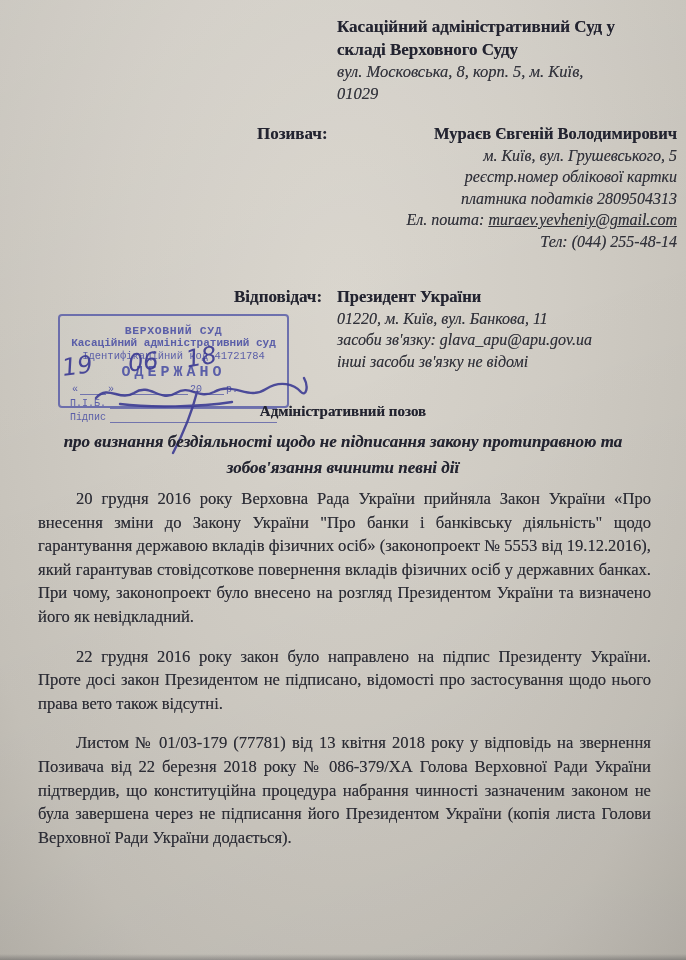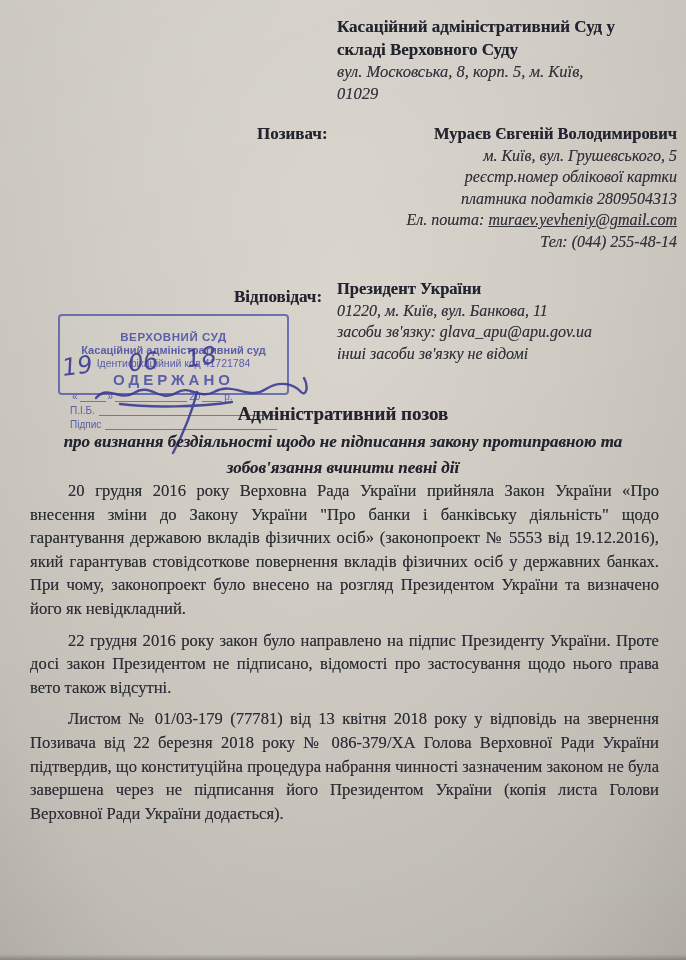--- a/index.html
+++ b/index.html
@@ -37,27 +37,27 @@
 
   
   .party-label { position: absolute; font-weight: bold; font-size: 17px; color: #232430; }
   .party-values { position: absolute; left: 337px; width: 340px; }
   .party-name { font-weight: bold; font-size: 16.5px; line-height: 21.5px; color: #232430; }
   .party-line { font-style: italic; font-size: 16px; line-height: 21.5px; color: #31323a; }
   .email-underline { text-decoration: underline; }
 
   
   .stamp {
-    position: absolute; left: 58px; top: 314px; width: 231px; height: 81px;
+    position: absolute; left: 58px; top: 314px; width: 231px; height: 94px;
     border: 2px solid rgba(90,94,168,0.85);
     border-radius: 4px;
     color: #5a5ea8;
-    font-family: Liberation Sans, sans-serif;
+    font-family: Liberation Mono, monospace;
     text-align: center;
-    padding-top: 15px;
+    padding-top: 8px;
     background: rgba(255,255,255,0.04);
   }
   .stamp .s1 { font-size: 11.5px; font-weight: bold; letter-spacing: 0.6px; line-height: 13px; }
   .stamp .s2 { font-size: 11px; font-weight: bold; line-height: 13px; }
   .stamp .s3 { font-size: 10.5px; line-height: 12px; }
   .stamp .s4 { font-size: 15px; font-weight: bold; letter-spacing: 4px; line-height: 16px; margin-top: 3px; }
   .srow { display: flex; align-items: flex-end; font-size: 10px; padding: 0 10px; margin-top: 3px; line-height: 11px; }
   .blank { display: inline-block; border-bottom: 1px solid rgba(90,94,168,0.8); height: 10px; }
   .b-day { width: 26px; }
   .b-month { width: 72px; }
@@ -75,35 +75,35 @@
     pointer-events: none;
   }
   .ink-day   { left: 62px;  top: 352px; font-size: 24px; transform: rotate(-8deg); }
   .ink-month { left: 128px; top: 348px; font-size: 24px; transform: rotate(-6deg); }
   .ink-year  { left: 186px; top: 343px; font-size: 24px; transform: rotate(-10deg); }
   .sig-svg { position: absolute; left: 0; top: 0; pointer-events: none; }
 
   
   .doc-title {
     position: absolute; left: 0; top: 403px; width: 686px;
-    text-align: center; font-weight: bold; font-size: 19px; color: #232430;
+    text-align: center; font-weight: bold; font-size: 15px; color: #232430;
   }
   .doc-subtitle {
     position: absolute; left: 20px; top: 429px; width: 646px;
     text-align: center; font-weight: bold; font-style: italic;
     font-size: 17px; line-height: 26px; color: #232430;
   }
 
   
   .doc-body {
     position: absolute; left: 22px; top: 471px; width: 645px;
     text-align: justify;
     font-size: 16.6px; line-height: 23.6px; color: #2c2d35;
   }
-  .doc-body p { margin: 8px; text-indent: 38px; }
+  .doc-body p { margin: 16px; text-indent: 38px; }
 </style>
 </head>
 <body>
 
 <div class="page">
 
   <div class="court-header txt">
     <div class="court-name">Касаційний адміністративний Суд у</div>
     <div class="court-name">складі Верховного Суду</div>
     <div class="court-addr">вул. Московська, 8, корп. 5, м. Київ,</div>
@@ -114,21 +114,21 @@
   <div class="party-values txt" style="top:123px;text-align:right;">
     <div class="party-name">Мураєв Євгеній Володимирович</div>
     <div class="party-line">м. Київ, вул. Грушевського, 5</div>
     <div class="party-line">реєстр.номер облікової  картки</div>
     <div class="party-line">платника податків 2809504313</div>
     <div class="party-line"><span>Ел. пошта: </span><span class="email-underline">muraev.yevheniy@gmail.com</span></div>
     <div class="party-line">Тел: (044) 255-48-14</div>
   </div>
 
   <div class="party-label txt" style="left:234px; top:287px;">Відповідач:</div>
-  <div class="party-values txt" style="top:278px;">
+  <div class="party-values txt" style="top:286px;">
     <div class="party-name">Президент України</div>
     <div class="party-line">01220, м. Київ, вул. Банкова, 11</div>
     <div class="party-line">засоби зв'язку: glava_apu@apu.gov.ua</div>
     <div class="party-line">інші засоби зв'язку не відомі</div>
   </div>
 
   <div class="stamp">
     <div class="s1">ВЕРХОВНИЙ СУД</div>
     <div class="s2">Касаційний адміністративний суд</div>
     <div class="s3">Ідентифікаційний код 41721784</div>

